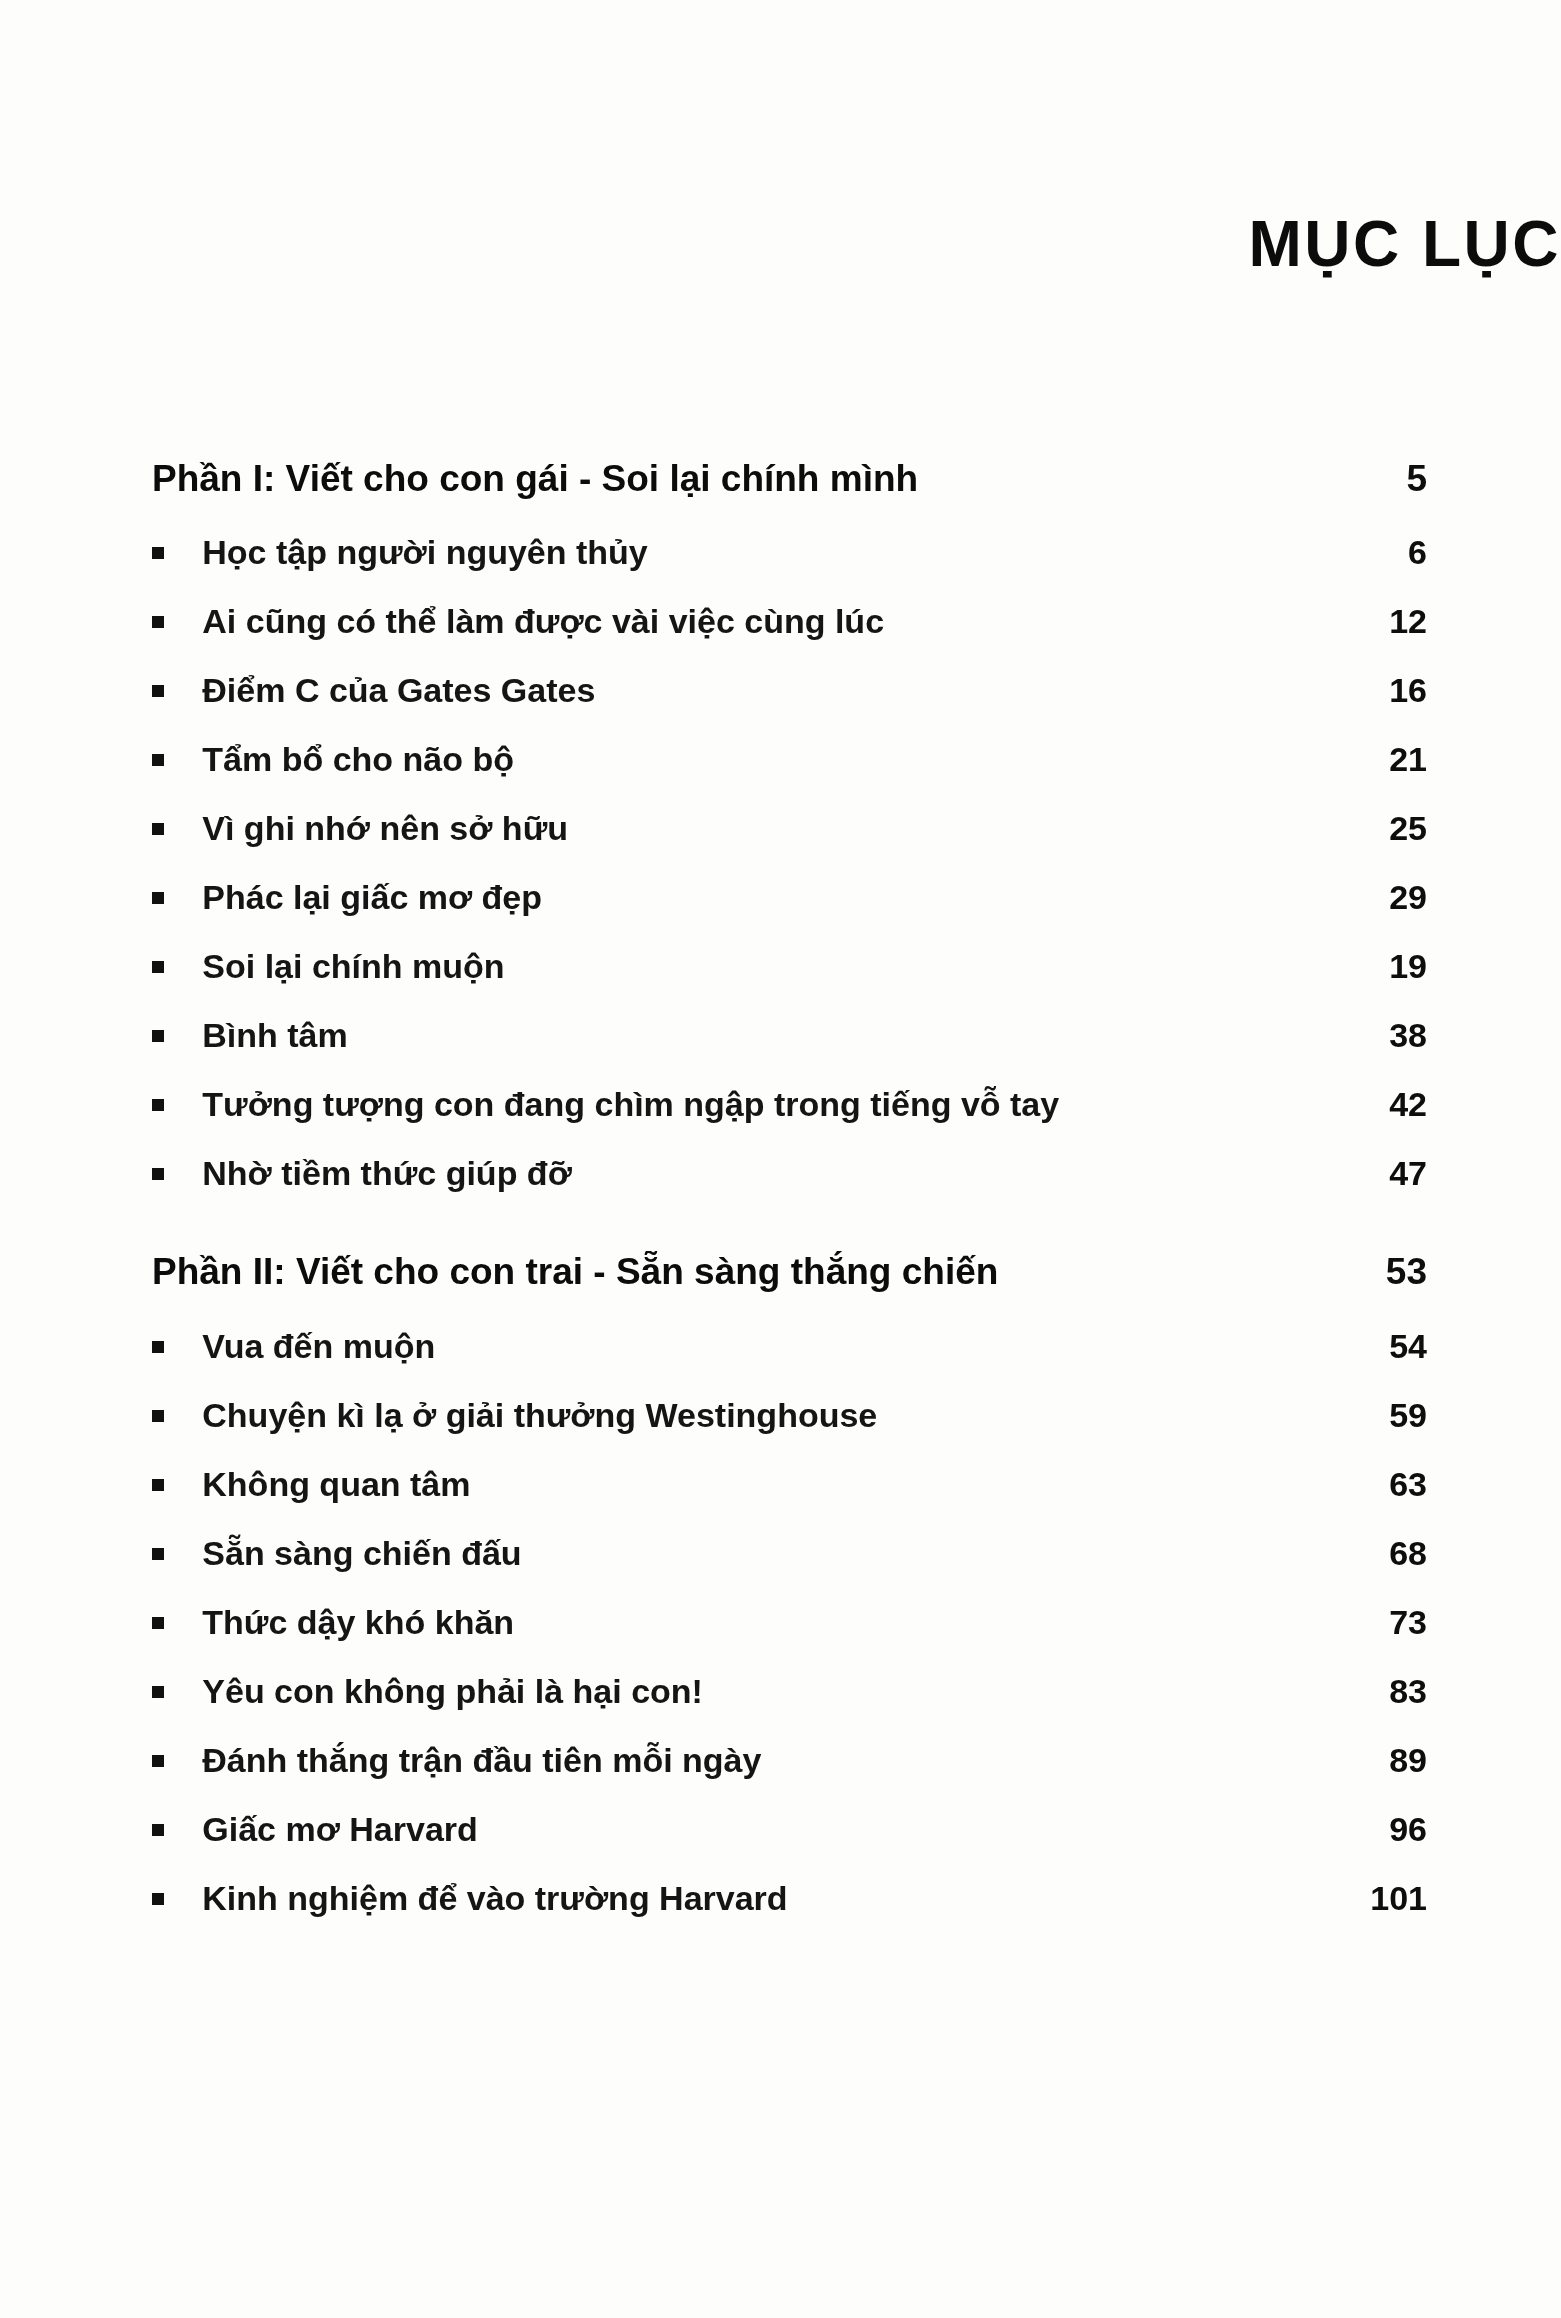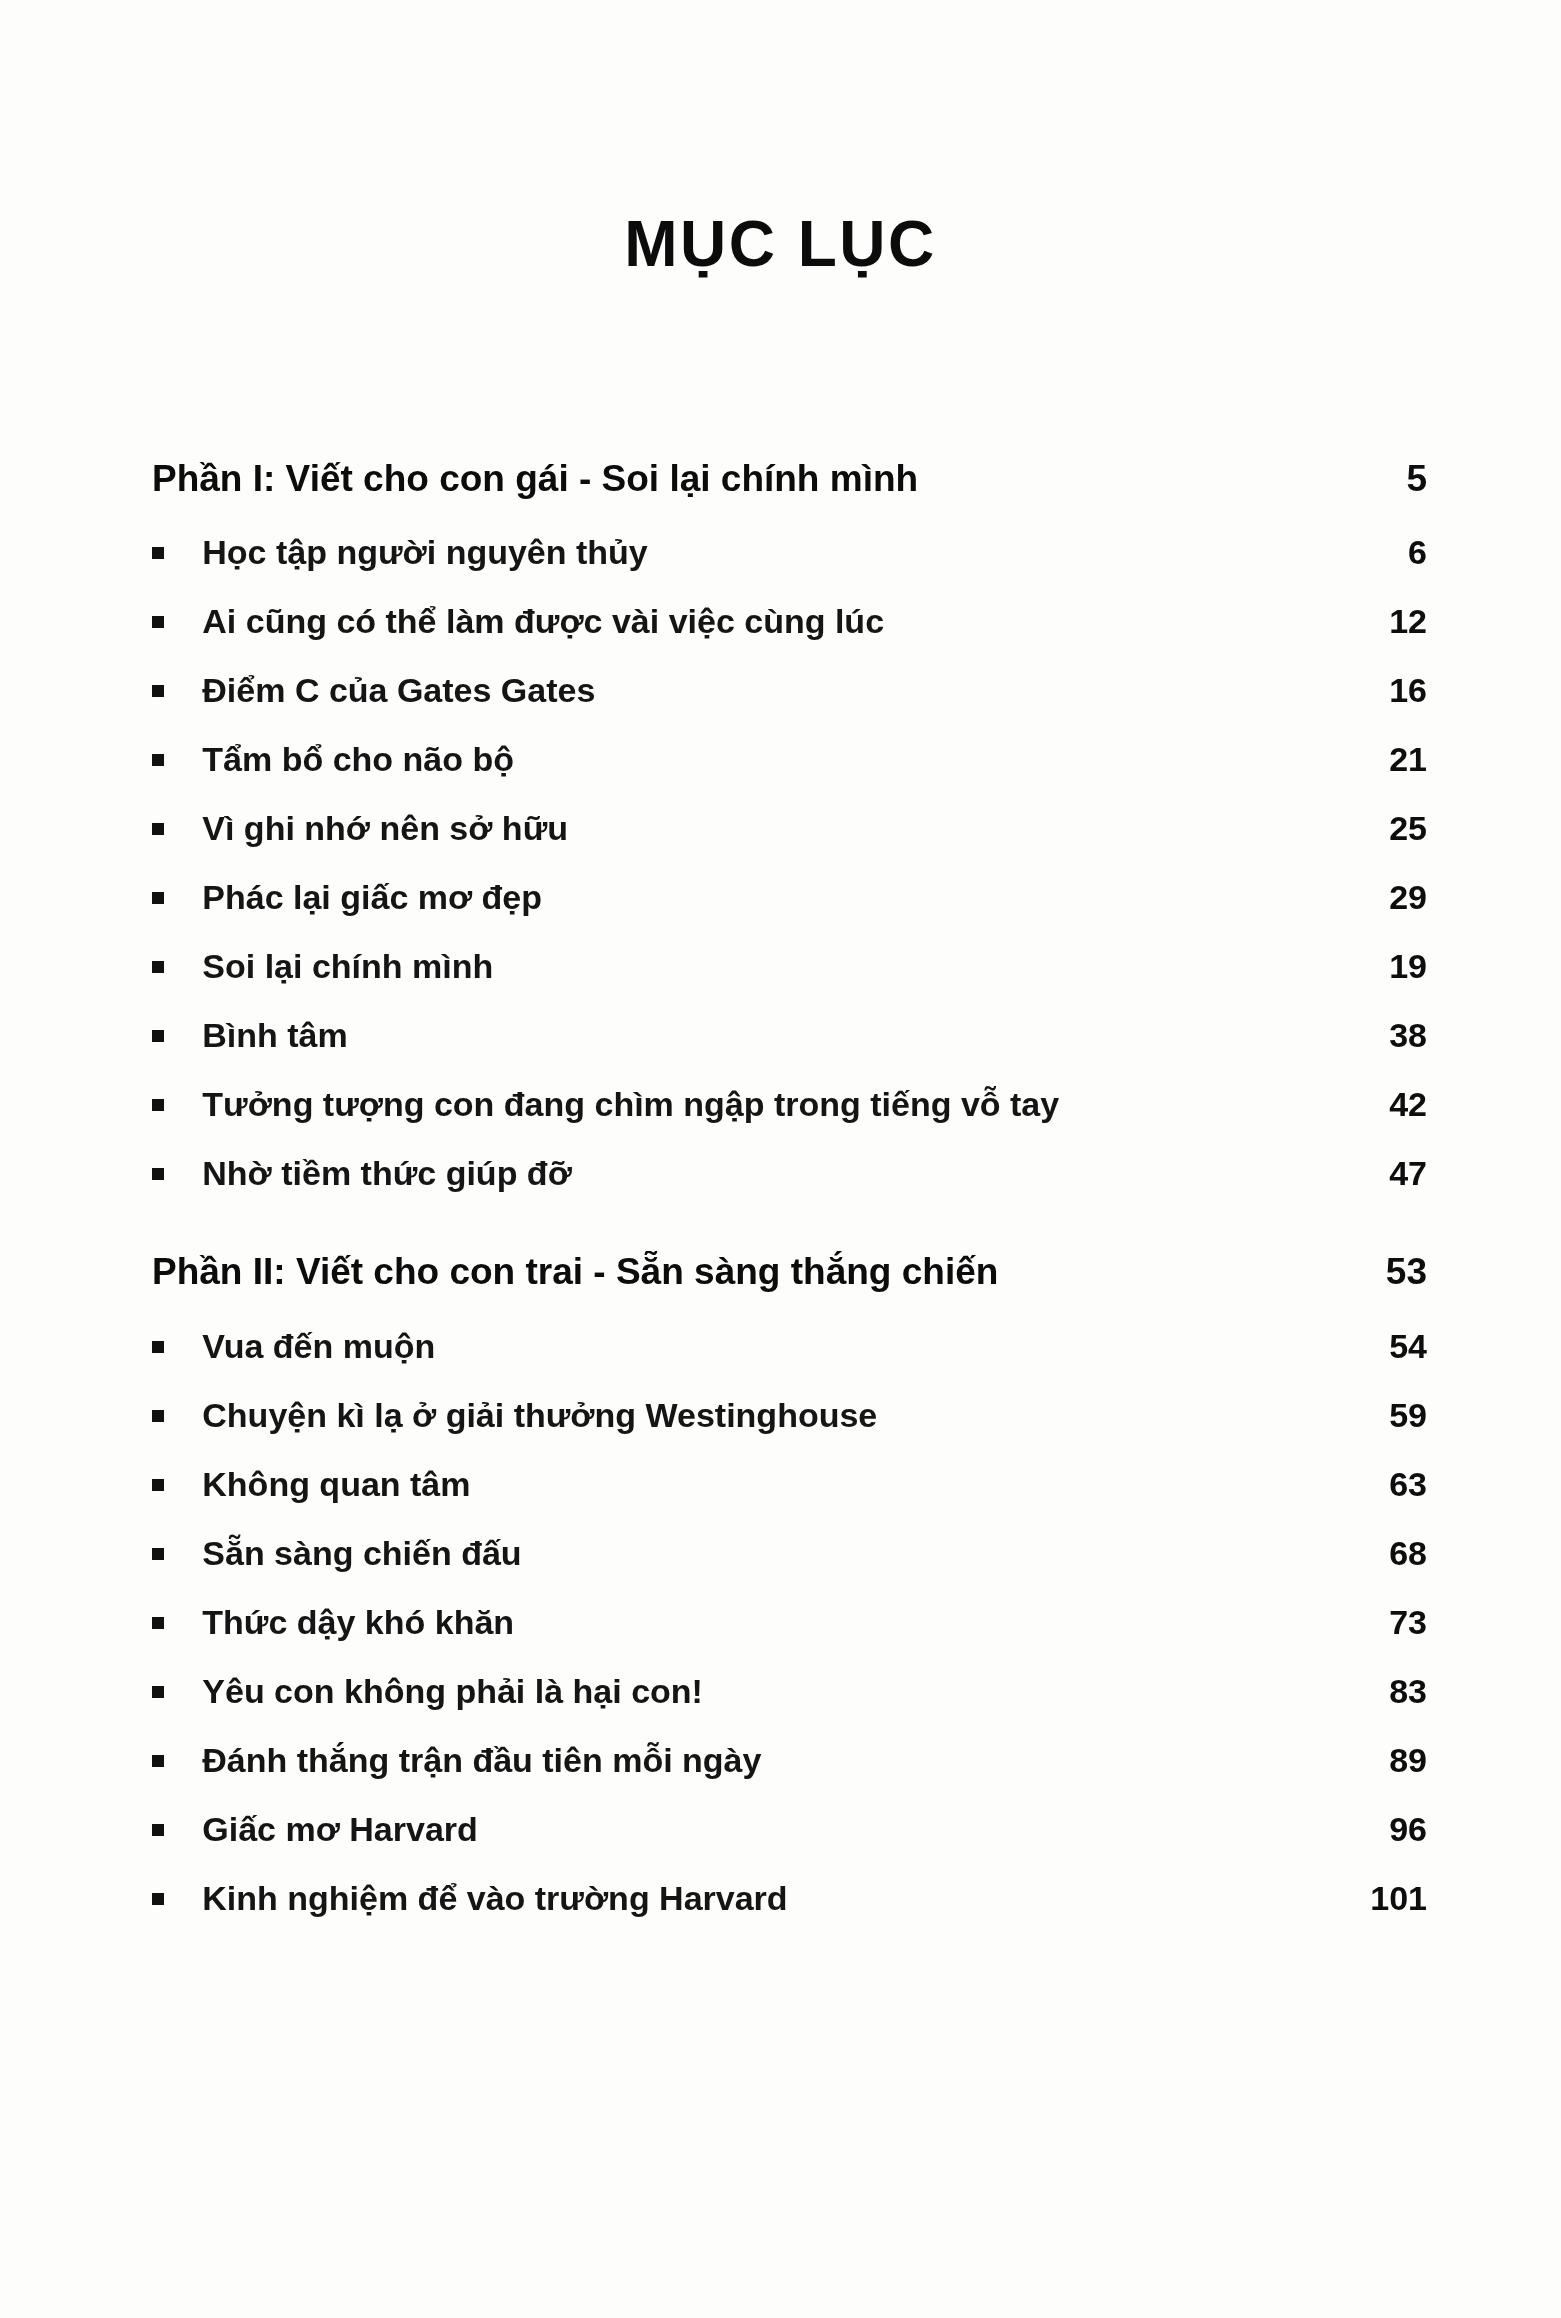--- a/index.html
+++ b/index.html
@@ -18,21 +18,21 @@
     height: 2319px;
     background: #fdfdfc;
     overflow: hidden;
   }
 
   .title {
     position: absolute;
     top: 207px;
     left: 0;
     width: 100%;
-    text-align: center;
+    text-align: right;
     font-size: 64px;
     font-weight: 700;
     letter-spacing: 2.5px;
     color: #0c0c0c;
   }
 
   .toc {
     position: absolute;
     top: 439px;
     left: 152px;
@@ -127,21 +127,21 @@
       <span class="label">Vì ghi nhớ nên sở hữu</span>
       <span class="num">25</span>
     </div>
     <div class="row item">
       <span class="bullet"></span>
       <span class="label">Phác lại giấc mơ đẹp</span>
       <span class="num">29</span>
     </div>
     <div class="row item">
       <span class="bullet"></span>
-      <span class="label">Soi lại chính mình</span>
+      <span class="label">Soi lại chính muộn</span>
       <span class="num">19</span>
     </div>
     <div class="row item">
       <span class="bullet"></span>
       <span class="label">Bình tâm</span>
       <span class="num">38</span>
     </div>
     <div class="row item">
       <span class="bullet"></span>
       <span class="label">Tưởng tượng con đang chìm ngập trong tiếng vỗ tay</span>

